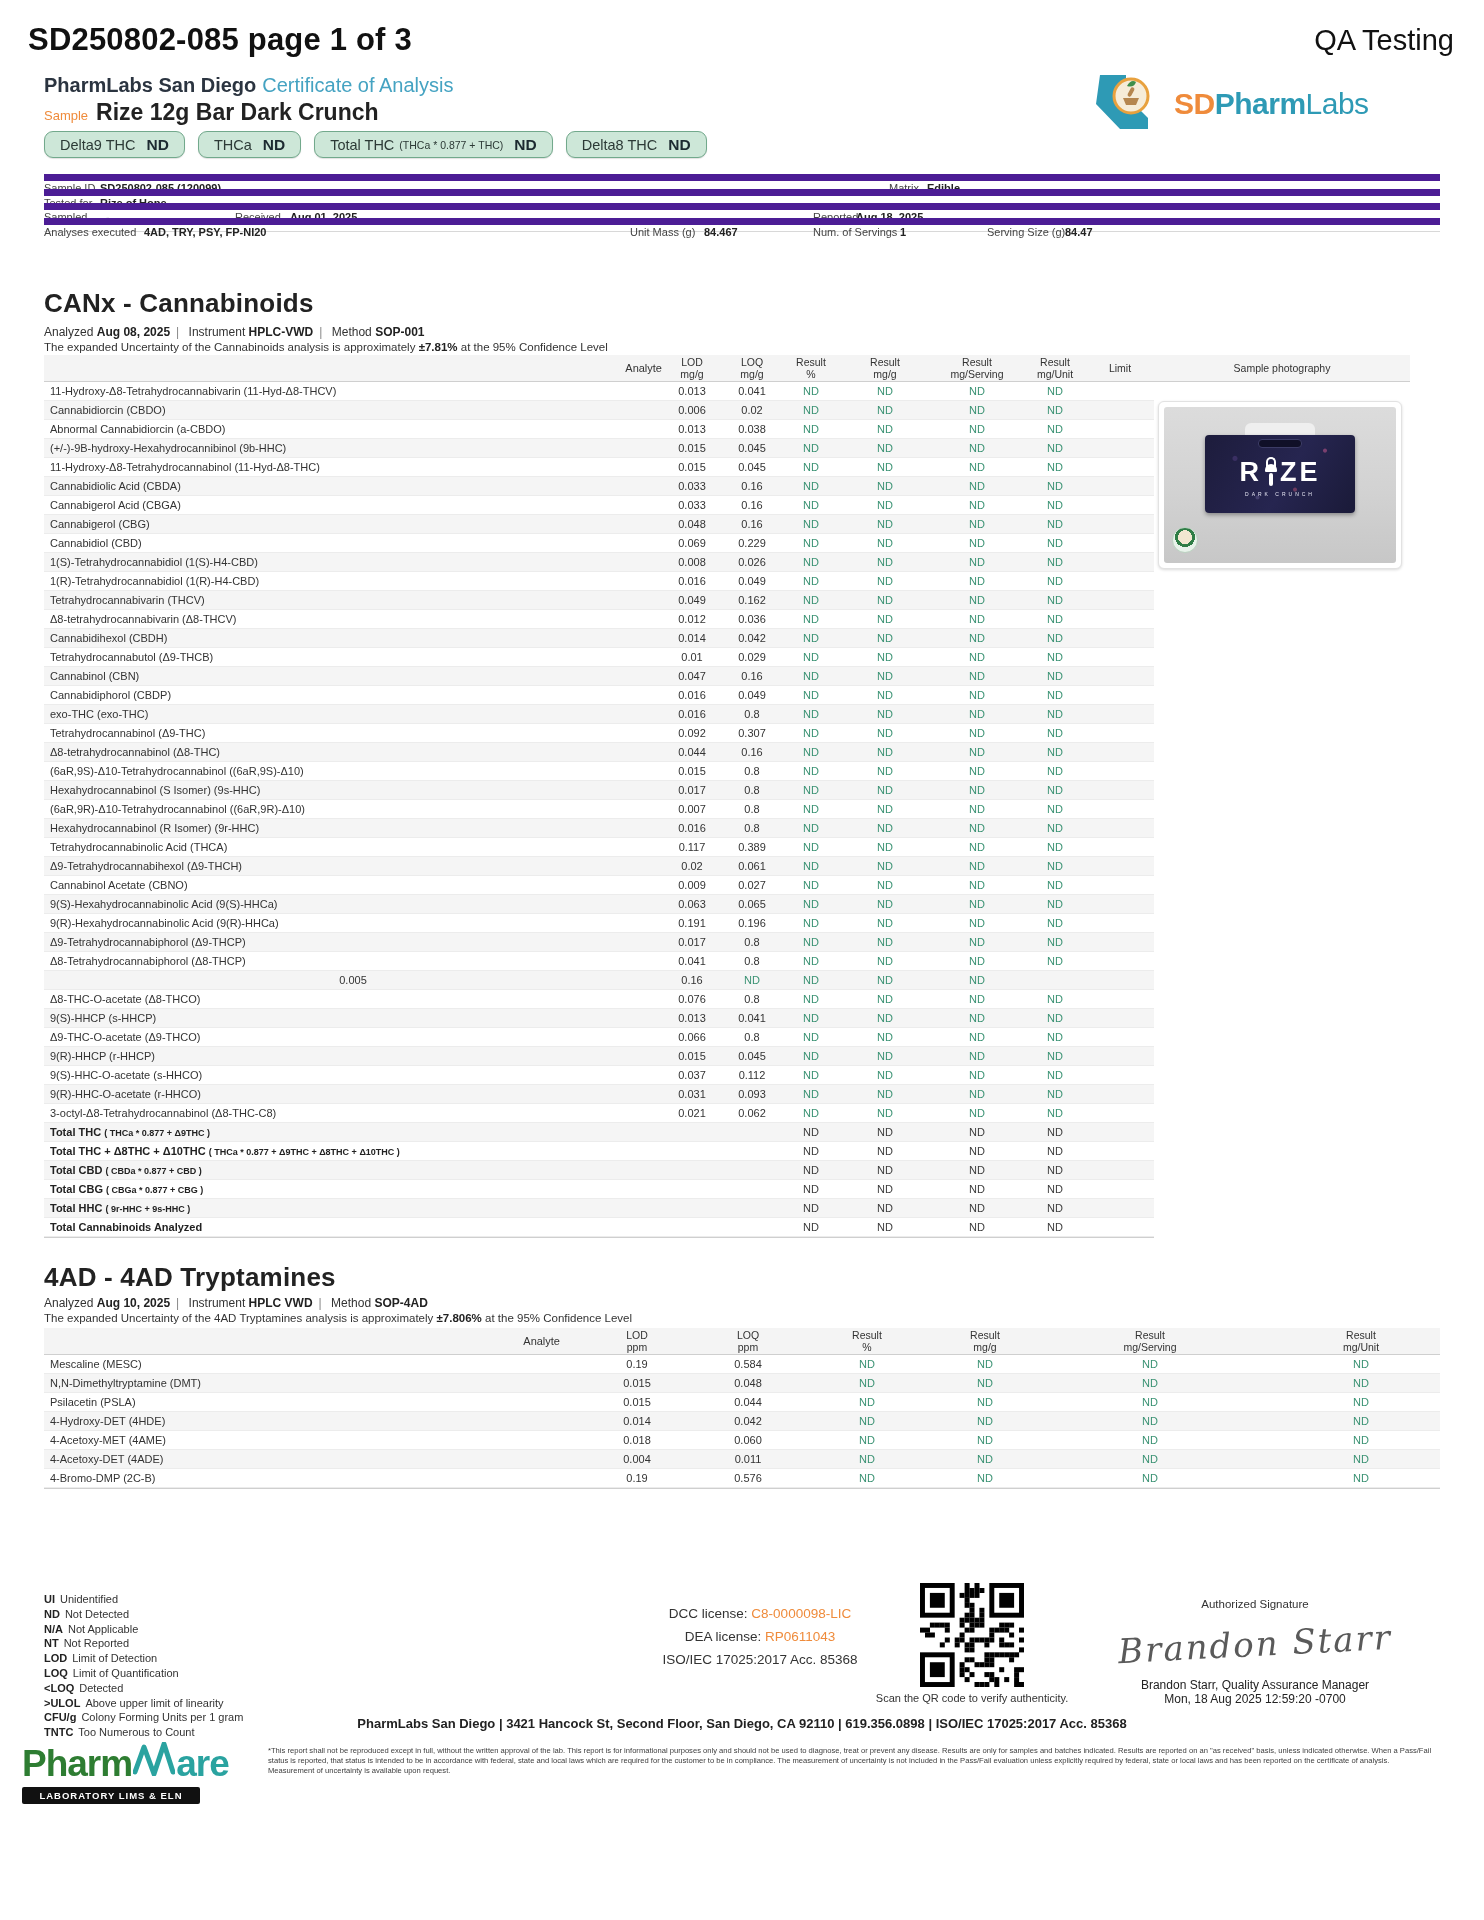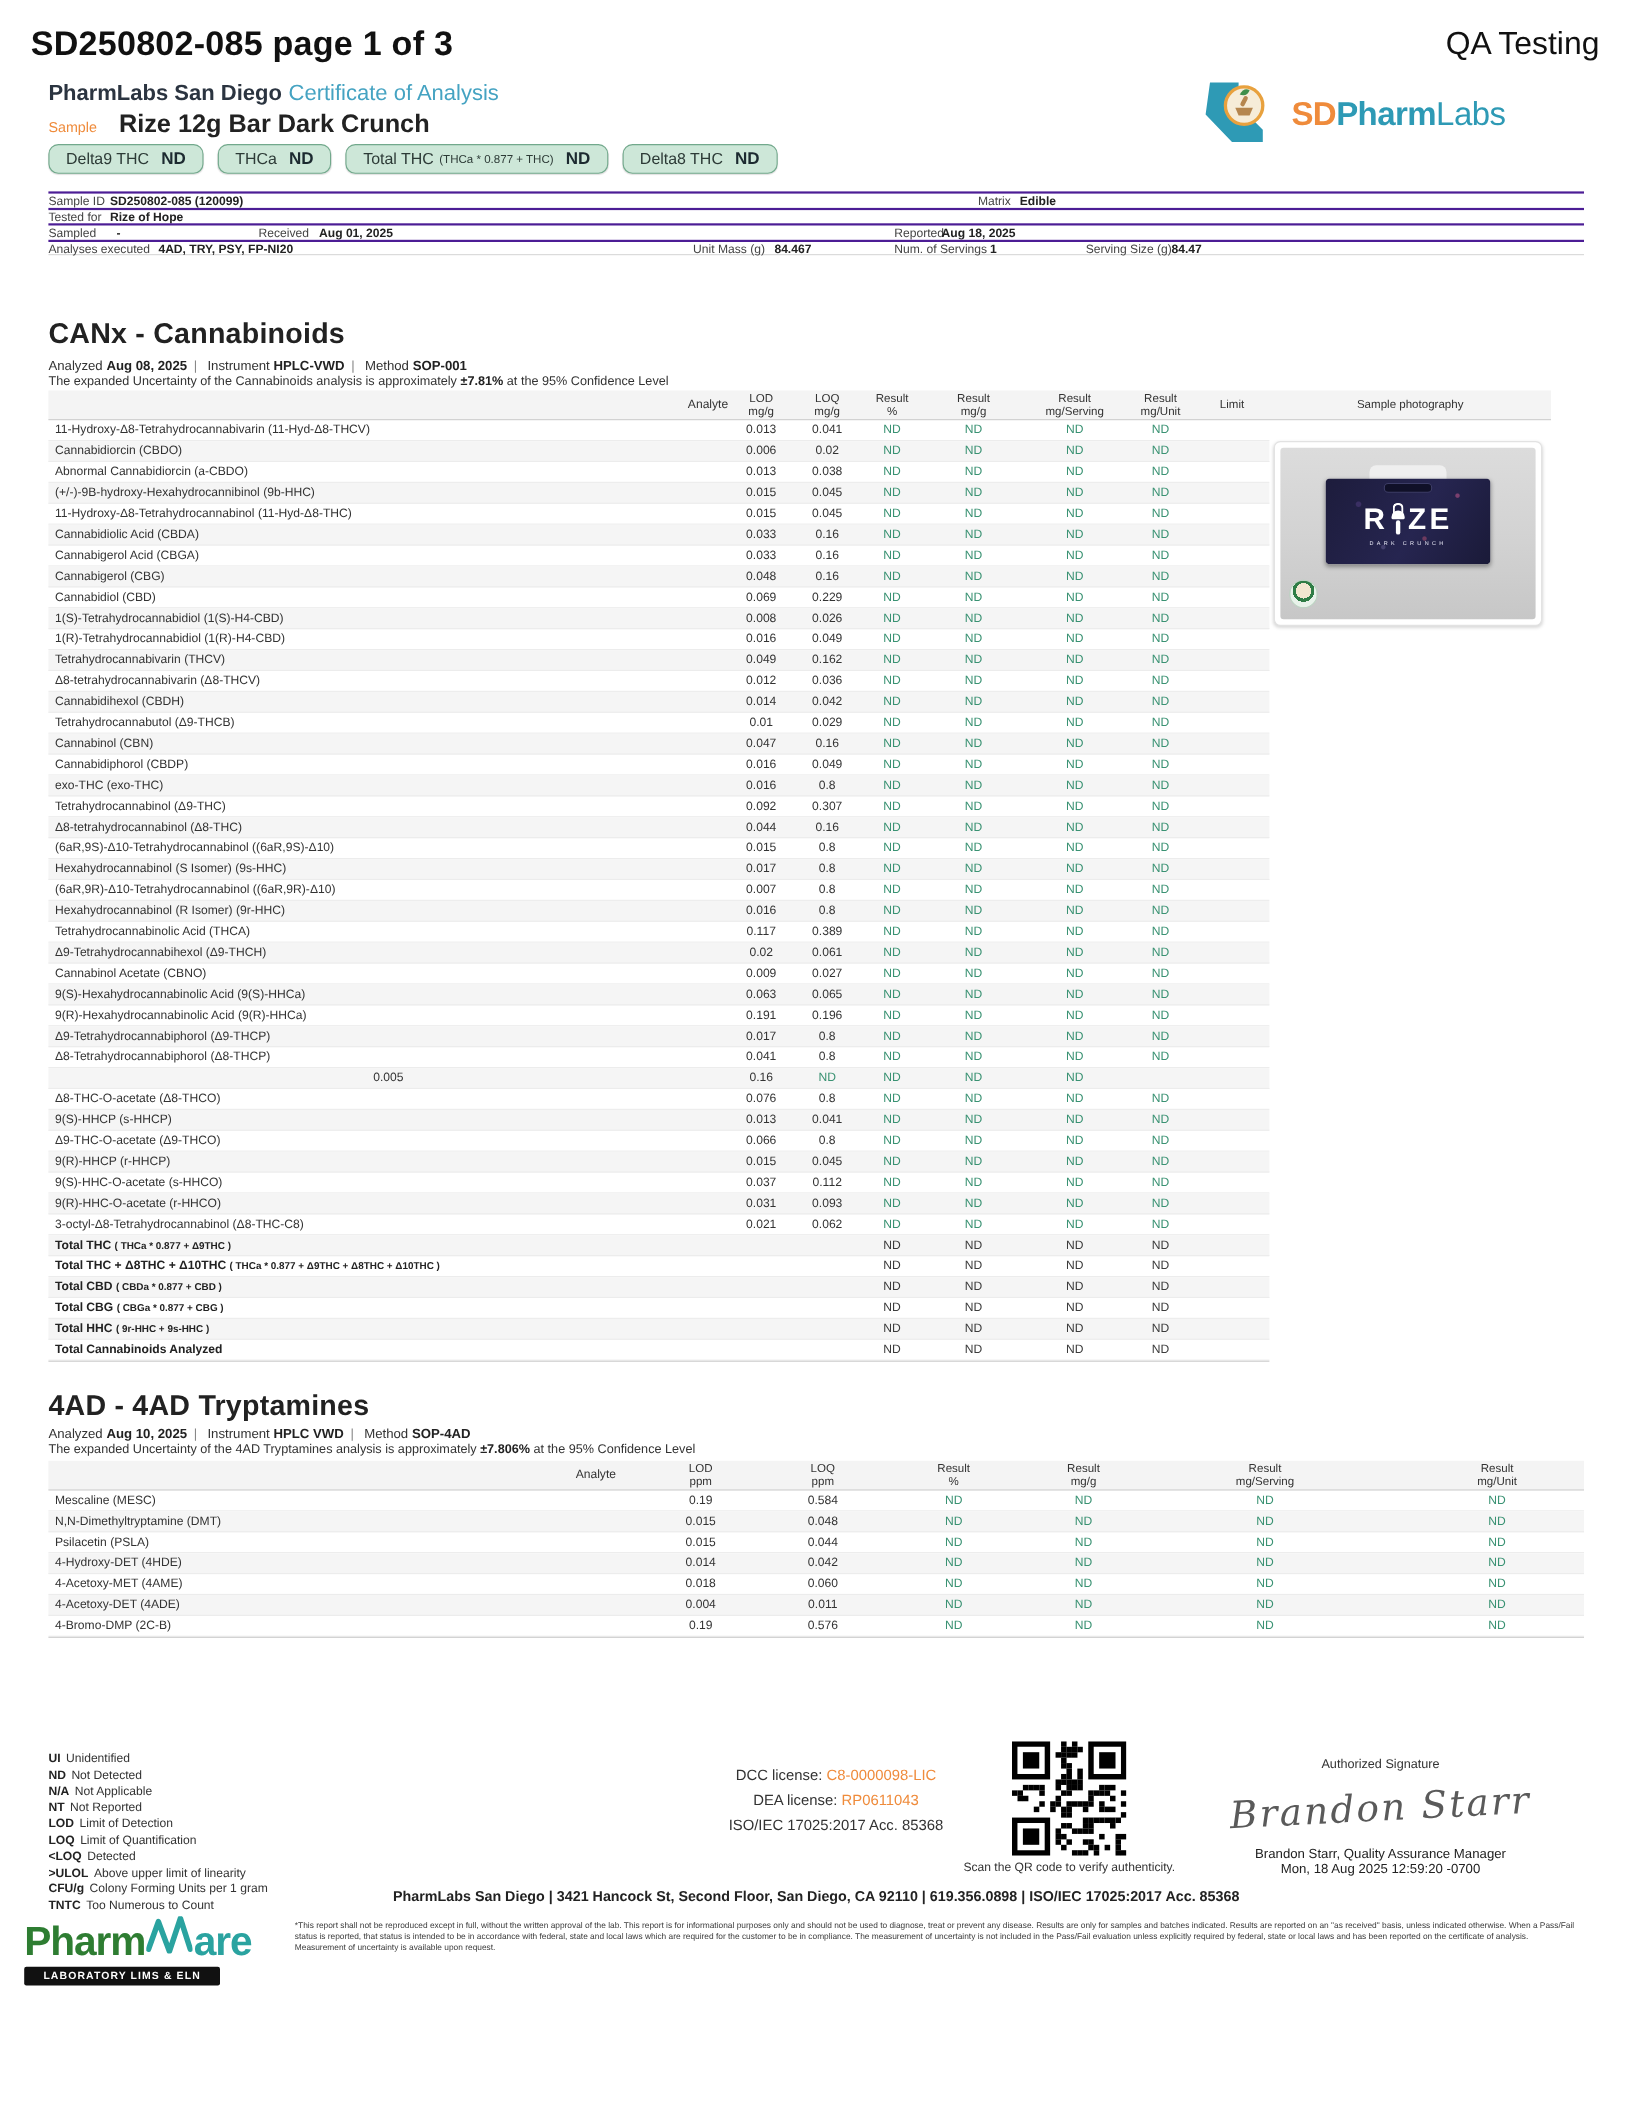--- a/index.html
+++ b/index.html
@@ -12,31 +12,31 @@
   .qa-label { position:absolute; right:30px; top:24px; font-size:29px; font-weight:400; color:#111; }
   .lab-line { position:absolute; left:44px; top:74px; font-size:20px; }
   .lab-name { font-weight:bold; color:#2b3440; }
   .coa { color:#45a3c2; margin-left:6px; }
   .brand { position:absolute; left:1086px; top:72px; display:flex; align-items:center; }
   .brand-text { font-size:30px; margin-left:8px; letter-spacing:-0.5px; }
   .brand-sd { color:#ef8b3b; font-weight:bold; }
   .brand-pharm { color:#2e9ab5; font-weight:bold; }
   .brand-labs { color:#2e9ab5; font-weight:400; }
   .sample-line { position:absolute; left:44px; top:99px; }
-  .sample-label { color:#ef8b3b; font-size:13px; margin-right:20px; }
+  .sample-label { color:#ef8b3b; font-size:13px; margin-right:8px; }
   .sample-name { font-size:23px; font-weight:bold; color:#222; }
   .badges { position:absolute; left:44px; top:131px; display:flex; gap:13px; }
   .badge { background:#cde7d8; border:1.5px solid #72a98c; border-radius:9px; height:27px; display:flex; align-items:center; padding:0 15px; box-shadow:0 1px 1px rgba(0,0,0,0.12); }
   .badge .blabel { font-size:14.5px; color:#2c3a36; }
   .badge .bformula { font-size:10.5px; color:#2c3a36; margin-left:5px; }
   .badge .bval { font-size:15.5px; font-weight:bold; color:#1c2a30; margin-left:11px; }
 
   
   .info-table { position:absolute; left:44px; top:174px; width:1396px; }
-  .info-row { position:relative; height:14.6px; line-height:14.6px; font-size:11px; border-top:2px solid #4c1d95; }
+  .info-row { position:relative; height:14.6px; line-height:14.6px; font-size:11px; border-top:7px solid #4c1d95; }
   .info-row:last-child { border-bottom:1px solid #d8d8d8; }
   .info-row span { position:absolute; top:0; white-space:nowrap; }
   .ilabel { color:#444; }
   .ival { font-weight:bold; color:#222; }
 
   
   .sec-title { position:absolute; left:44px; font-size:26px; font-weight:600; color:#222; letter-spacing:0.2px; }
   .sec-meta { position:absolute; left:44px; font-size:12px; color:#333; }
   .sec-meta b { color:#222; }
   .sec-meta .pipe { color:#888; padding:0 6px; }

